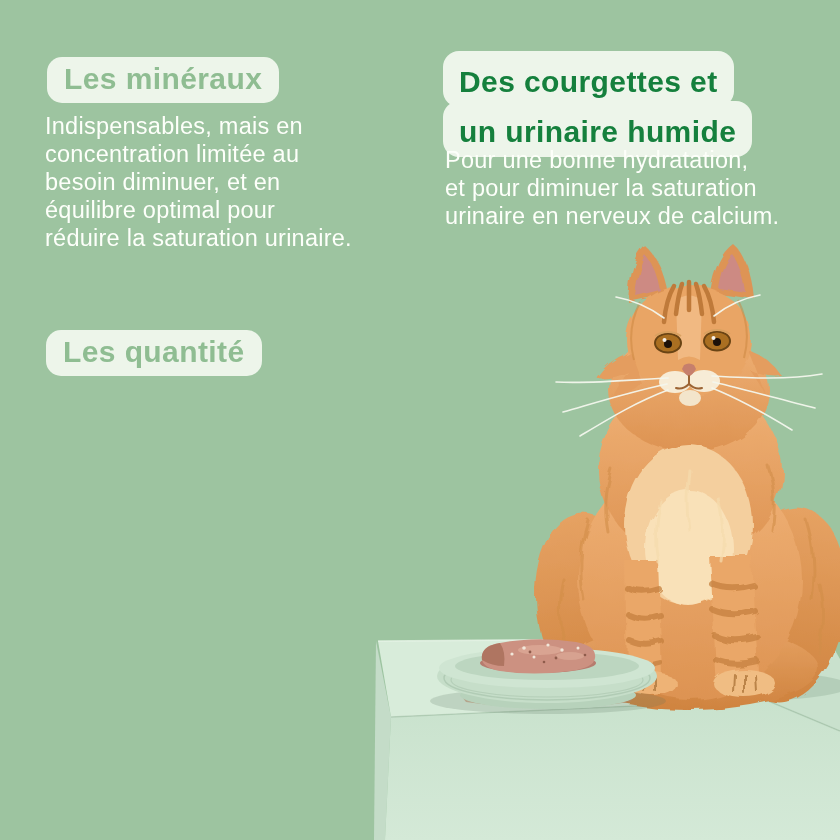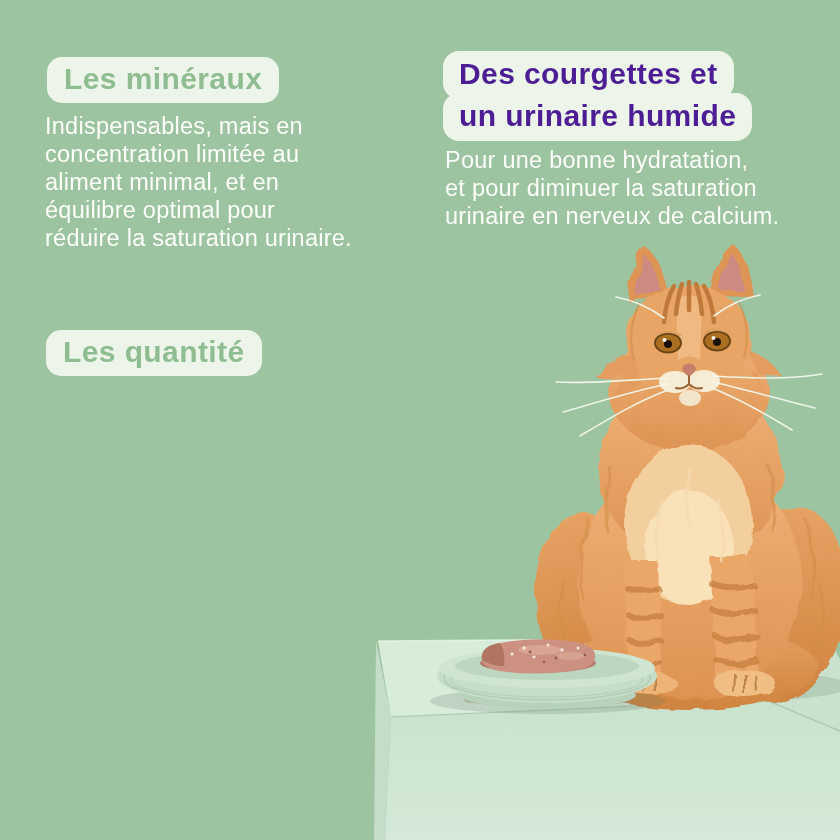--- a/index.html
+++ b/index.html
@@ -14,23 +14,23 @@
     position:absolute;display:inline-block;
     background:#edf5ea;color:#8fbd92;
     font-weight:bold;font-size:30px;line-height:1.0;
     padding:7px 17px 9px;border-radius:15px;
     letter-spacing:.4px;white-space:nowrap;
   }
   .badge-1{left:47px;top:57px;text-align:right;}
   .badge-3{left:46px;top:330px;}
   .badge-stack{position:absolute;left:443px;top:51px;display:flex;flex-direction:column;align-items:flex-start;}
   .badge-stack .badge-line{
-    background:#edf5ea;color:#4c1d95;
+    background:#edf5ea;color:#15803d;
     font-weight:bold;font-size:30px;line-height:1.0;
-    padding:8px 16px 10px;border-radius:16px;white-space:nowrap;
+    padding:16px 16px 10px;border-radius:16px;white-space:nowrap;
     letter-spacing:.4px;
   }
   .badge-stack .badge-line + .badge-line{margin-top:-6px;}
   .para{
     position:absolute;margin:0;color:#fdfffa;
     font-size:23.5px;line-height:28px;letter-spacing:.25px;
     white-space:pre-line;
   }
   .p1{left:45px;top:112px;}
   .p2{left:445px;top:146px;}
@@ -209,21 +209,21 @@
             <circle cx="585" cy="655" r="1.3"></circle>
         </g>
       </g>
     </g>
   </svg>
 
   <div class="badge badge-1">Les minéraux</div>
 
   <p class="para p1">Indispensables, mais en
 concentration limitée au
-aliment minimal, et en
+besoin diminuer, et en
 équilibre optimal pour
 réduire la saturation urinaire.</p>
 
   <div class="badge-stack">
     <span class="badge-line">Des courgettes et</span>
     <span class="badge-line">un urinaire humide</span>
   </div>
 
   <p class="para p2">Pour une bonne hydratation,
 et pour diminuer la saturation

